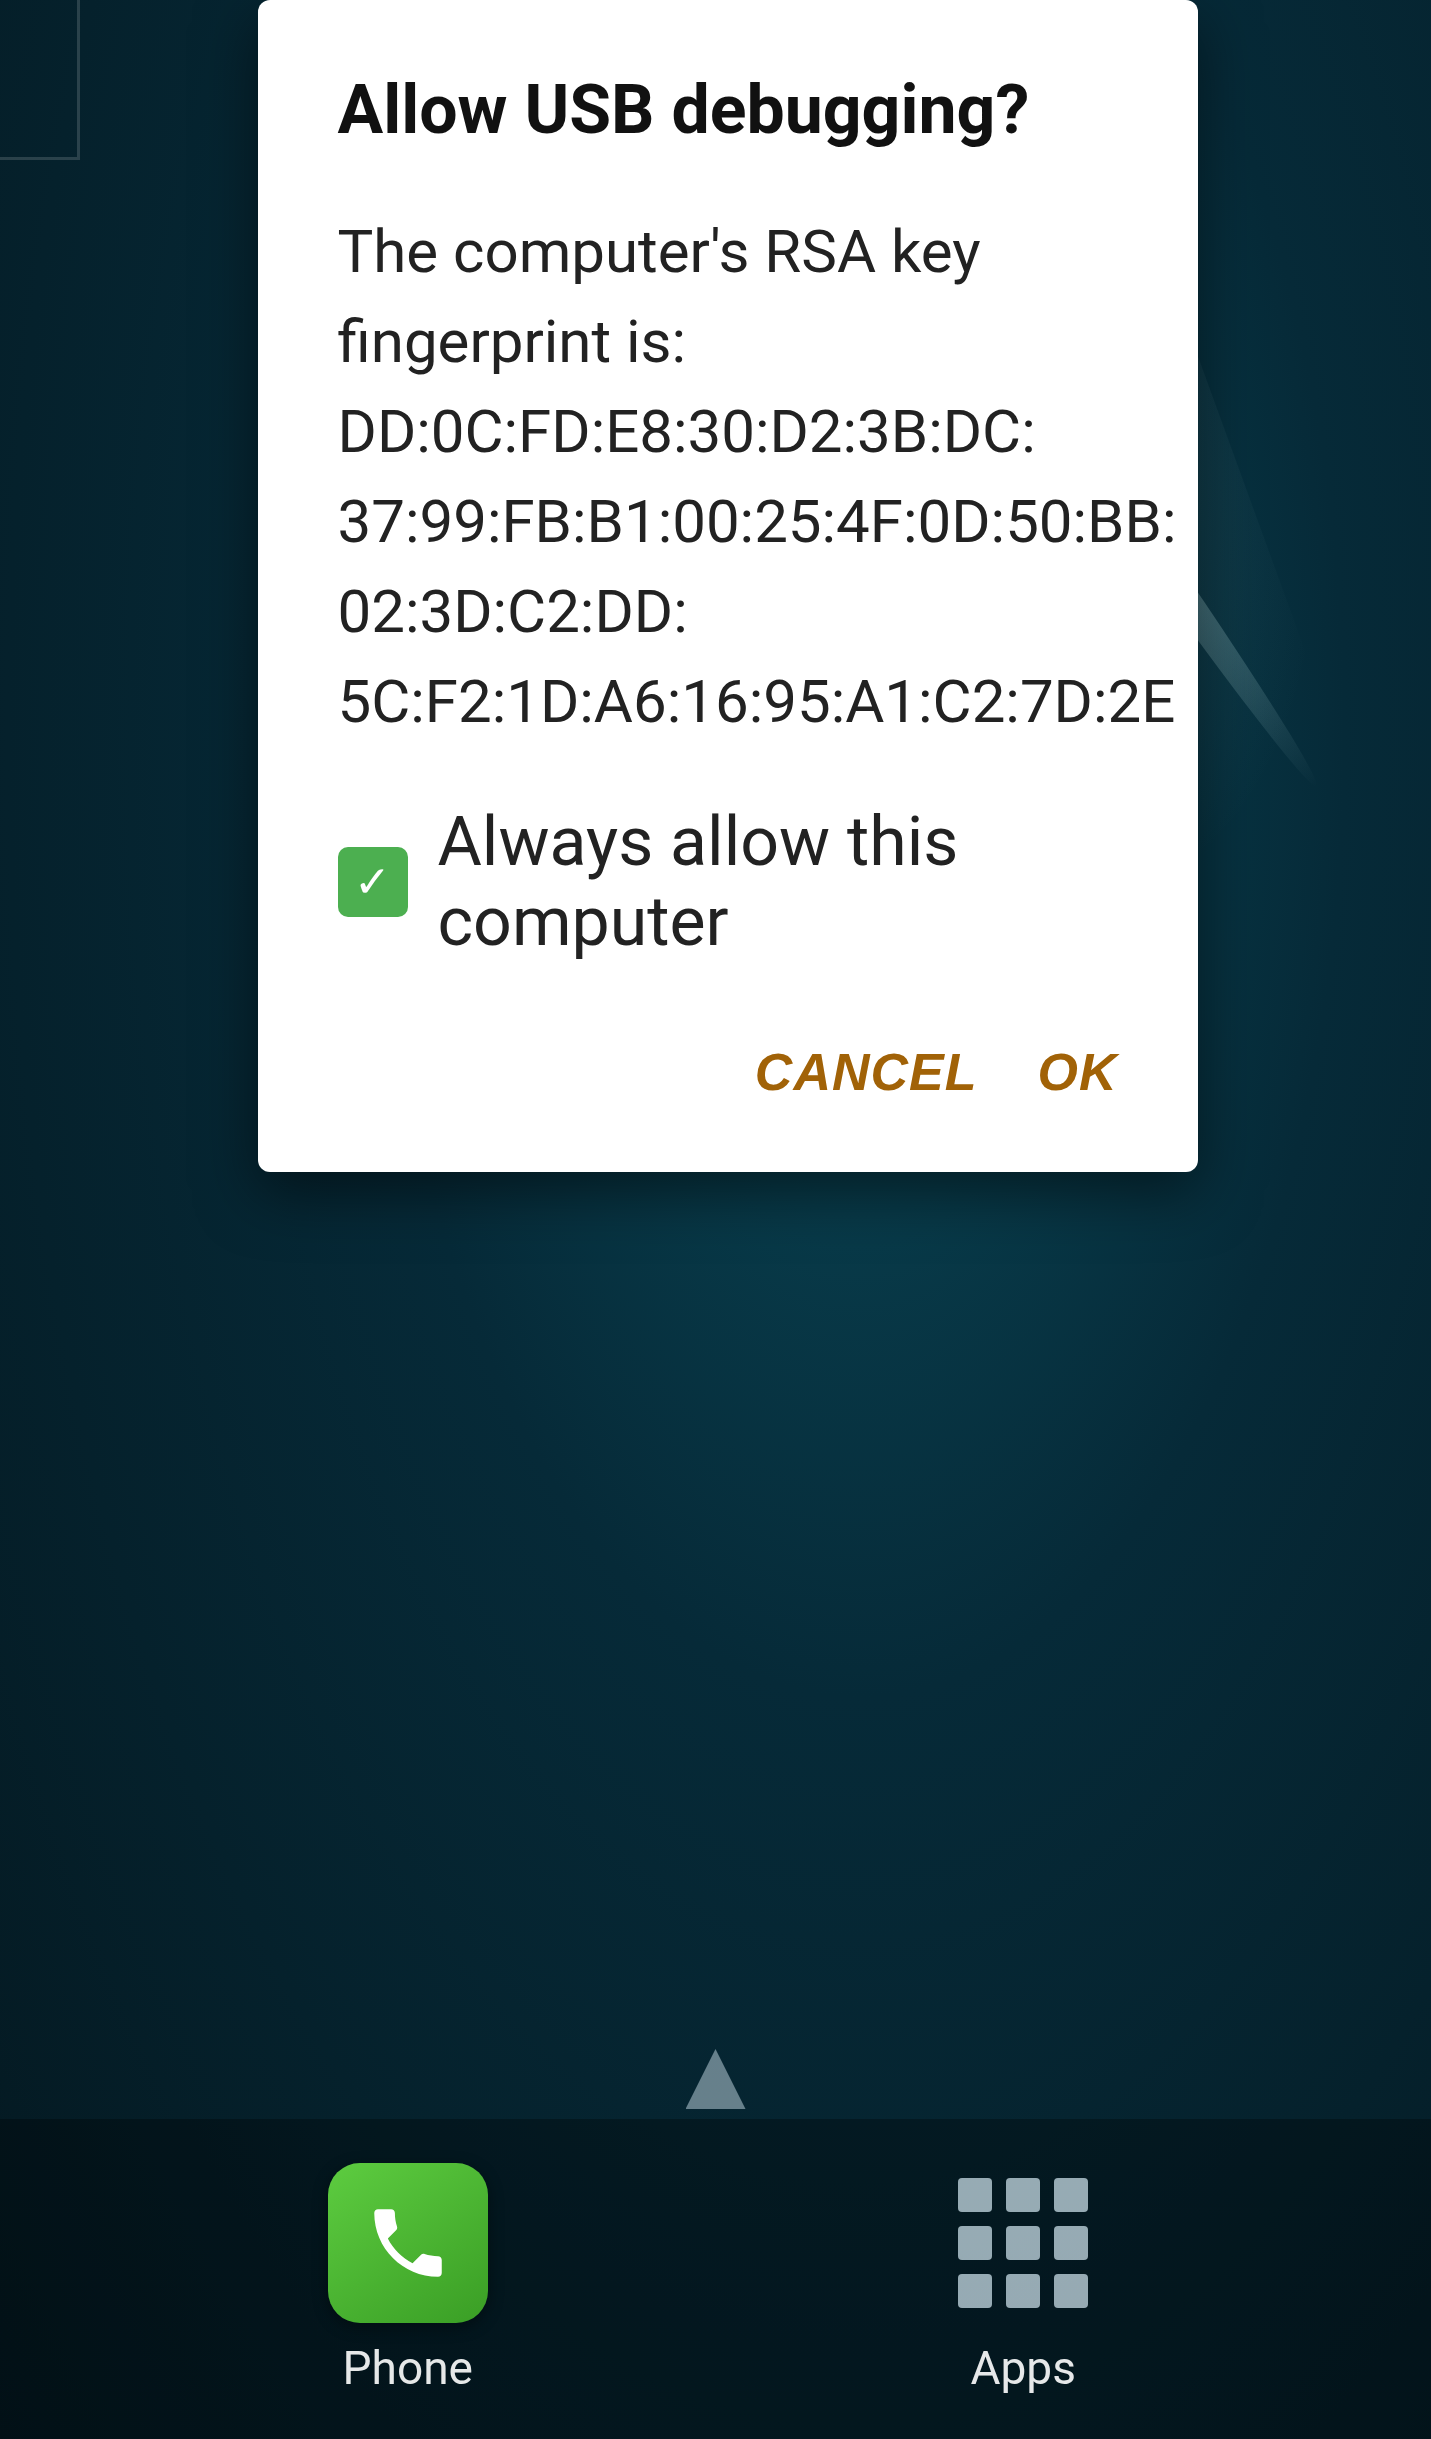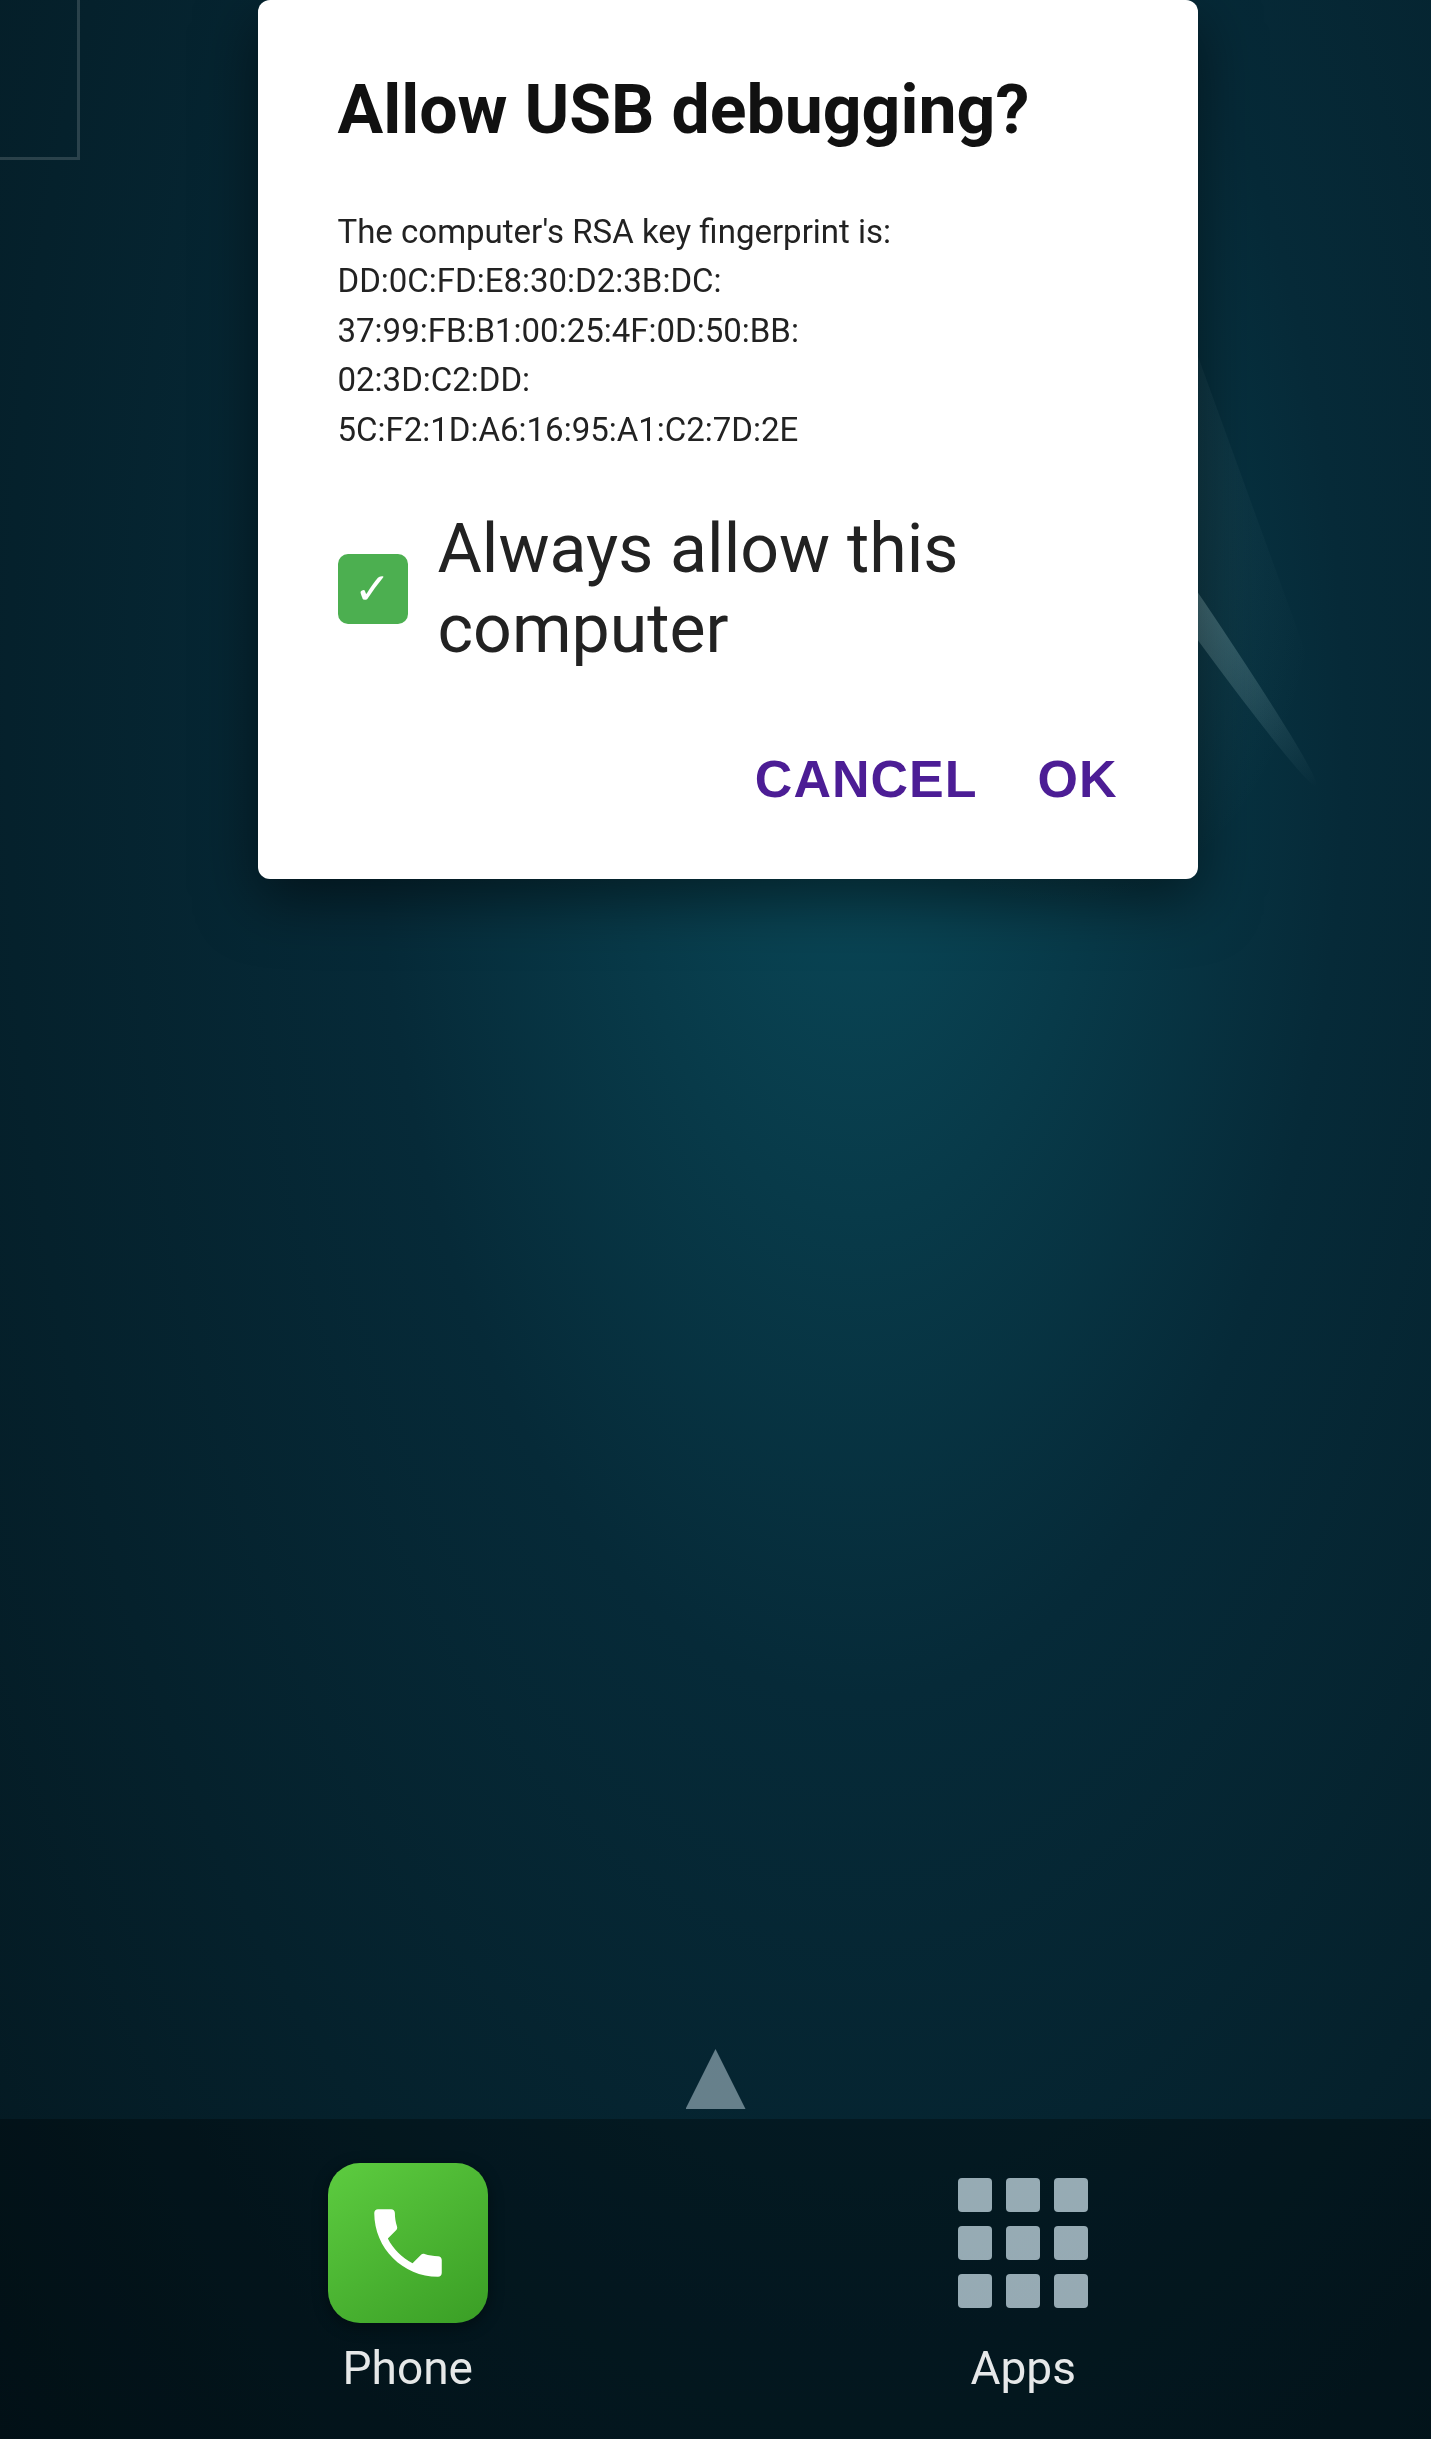--- a/index.html
+++ b/index.html
@@ -90,21 +90,21 @@
 
     .dialog-title {
       font-size: 68px;
       font-weight: 700;
       color: #111111;
       margin-bottom: 55px;
       line-height: 1.2;
     }
 
     .dialog-body {
-      font-size: 33px;
+      font-size: 60px;
       color: #222222;
       line-height: 1.5;
       margin-bottom: 55px;
     }
 
     .dialog-checkbox-row {
       display: flex;
       align-items: center;
       gap: 30px;
       margin-bottom: 70px;
@@ -134,27 +134,28 @@
 
     .dialog-buttons {
       display: flex;
       justify-content: flex-end;
       gap: 60px;
     }
 
     .dialog-btn {
       font-size: 52px;
       font-weight: 700;
-      color: #4c1d95;
+      color: #a16207;
       background: none;
       border: none;
       cursor: pointer;
       text-transform: uppercase;
       letter-spacing: 1px;
       padding: 10px 0;
+      font-style: italic;
     }
 
     
     .bottom-nav {
       position: absolute;
       bottom: 0;
       left: 0;
       width: 100%;
       height: 320px;
       background: rgba(0,0,0,0.3);

